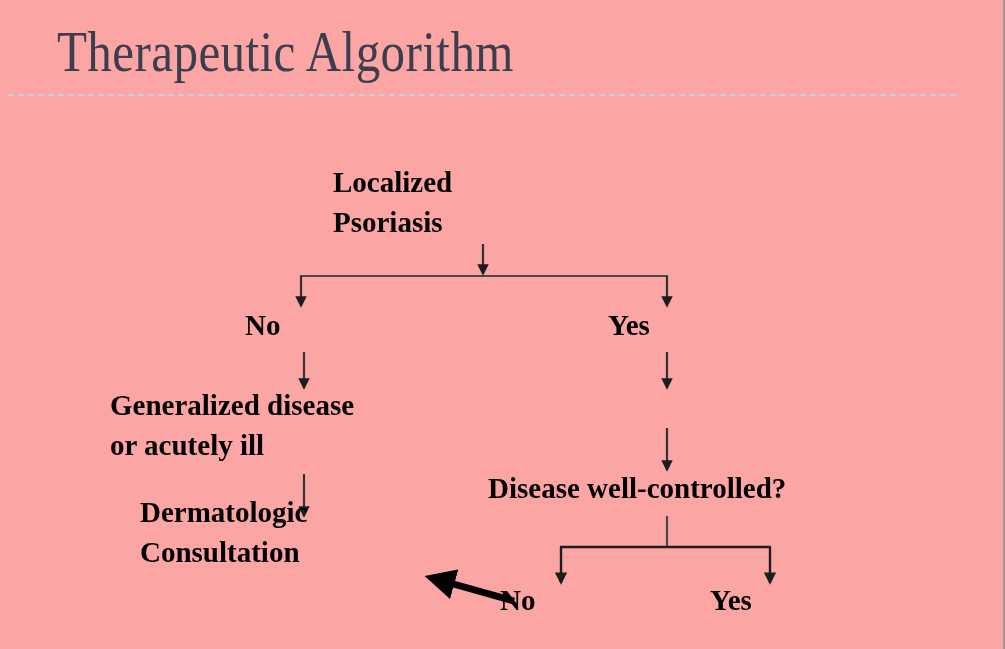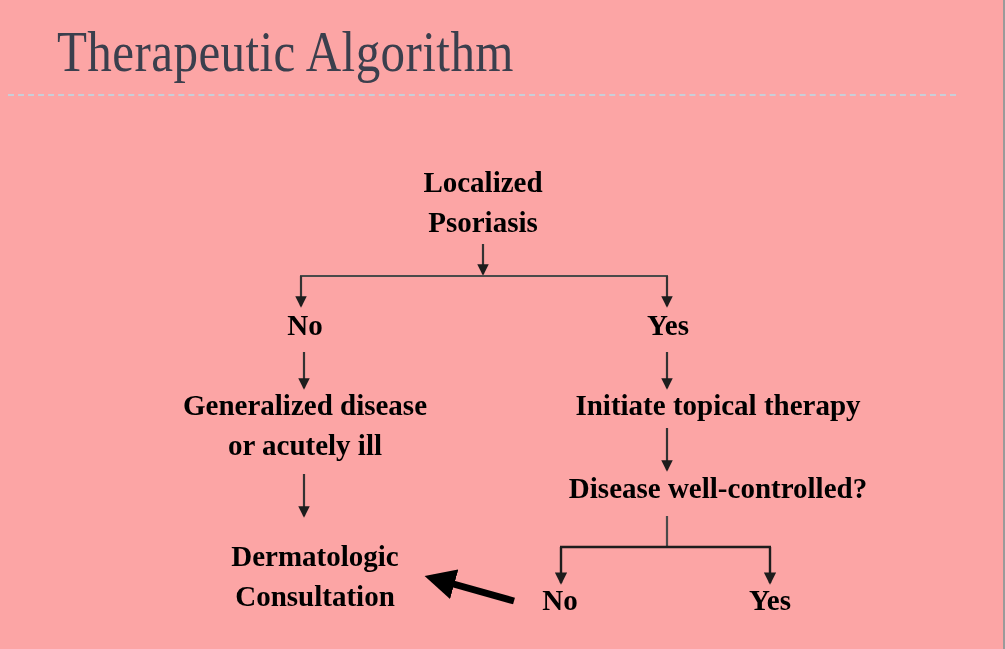--- a/index.html
+++ b/index.html
@@ -54,33 +54,33 @@
   }
 
   
   .node {
     position: absolute;
     font-family: "Liberation Serif", "DejaVu Serif", serif;
     font-weight: bold;
     font-size: 29px;
     line-height: 40px;
     color: #000000;
-    text-align: center;
+    text-align: left;
     white-space: pre;
     letter-spacing: 0px;
   }
 
   
   #node-root        { left: 333px; top: 162px;  width: 300px; }
   #node-branch-no   { left: 245px; top: 305px;  width: 120px; }
   #node-branch-yes  { left: 608px; top: 305px;  width: 120px; }
   #node-generalized { left: 110px; top: 385px;  width: 390px; }
   #node-initiate    { left: 498px; top: 385px;  width: 440px; }
   #node-disease-q   { left: 488px; top: 468px;  width: 460px; }
-  #node-derm        { left: 140px; top: 536px;  width: 350px; }
+  #node-derm        { left: 140px; top: 492px;  width: 350px; }
   #node-final-no    { left: 500px; top: 580px;  width: 120px; }
   #node-final-yes   { left: 710px; top: 580px;  width: 120px; }
 
   
   #connectors {
     position: absolute;
     left: 0;
     top: 0;
     width: 1005px;
     height: 649px;
@@ -137,21 +137,20 @@
   <div class="node" id="node-root">Localized
 Psoriasis</div>
 
   <div class="node" id="node-branch-no">No</div>
 
   <div class="node" id="node-branch-yes">Yes</div>
 
   <div class="node" id="node-generalized">Generalized disease
 or acutely ill</div>
 
-  <div class="node" id="node-initiate">Initiate topical therapy</div>
 
   <div class="node" id="node-disease-q">Disease well-controlled?</div>
 
   <div class="node" id="node-derm">Dermatologic
 Consultation</div>
 
   <div class="node" id="node-final-no">No</div>
 
   <div class="node" id="node-final-yes">Yes</div>
 

